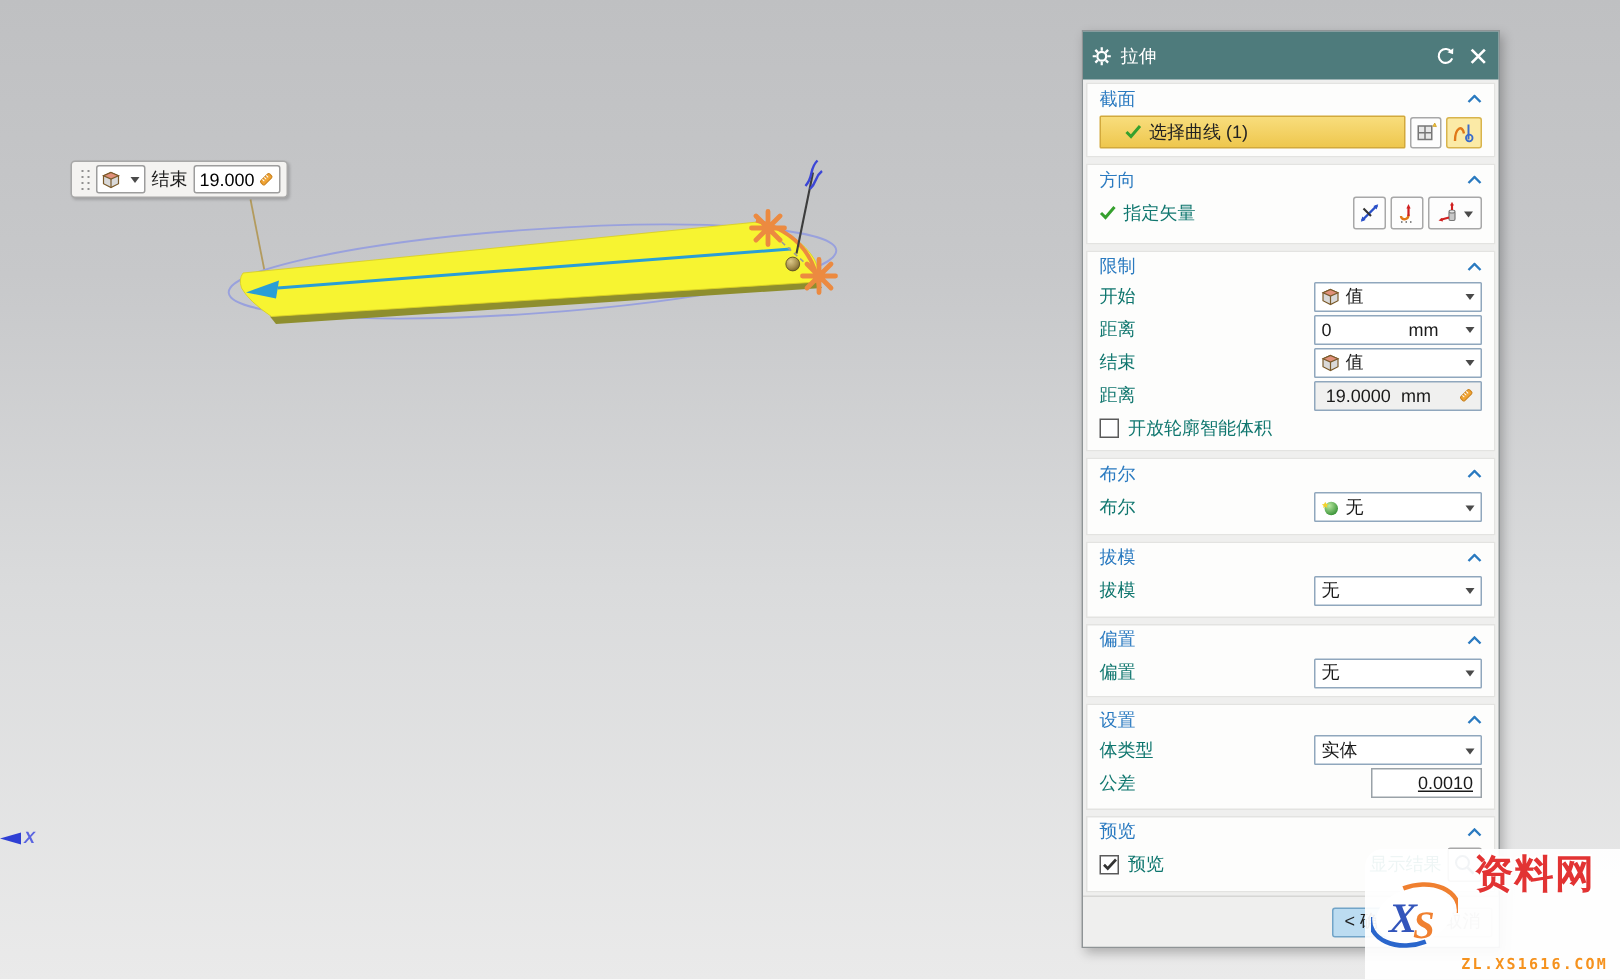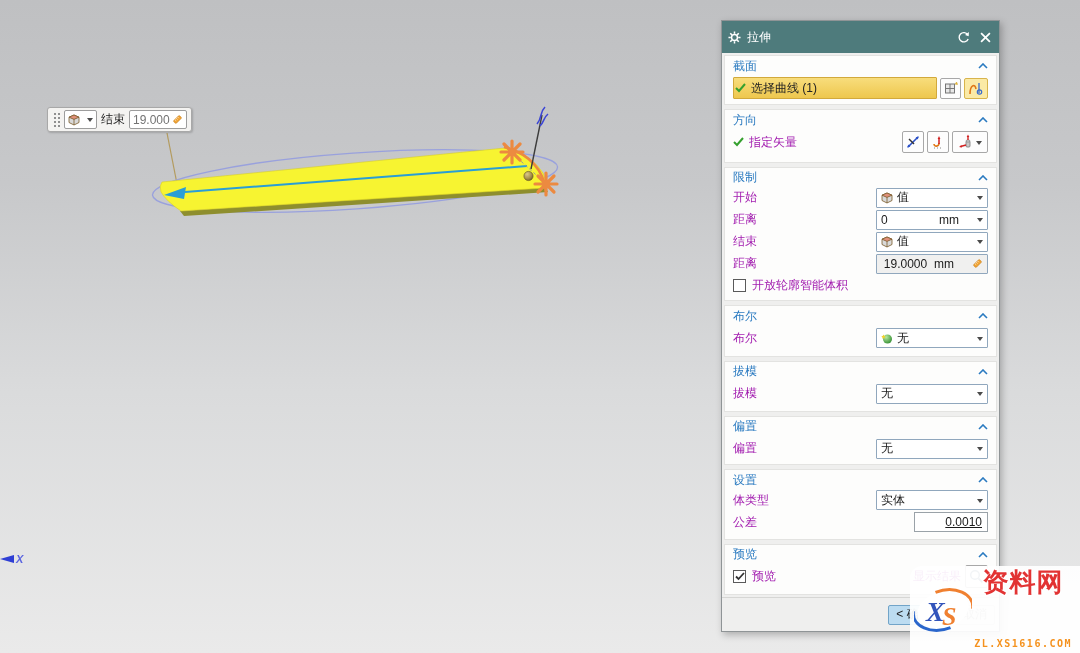--- a/index.html
+++ b/index.html
@@ -26,21 +26,21 @@
     background-image: radial-gradient(#8f8f8f 0.9px, transparent 1px);
     background-size:4px 4px; background-position:1px 1px; }
   .mini-dd {
     width:33px; height:19px; background:#fff; border:1px solid #9d9d9d; border-radius:2px;
     display:flex; align-items:center; justify-content:space-between; padding:0 3px;
   }
   .mini-label { font-size:12px; color:#1c1c1c; white-space:nowrap; }
   .mini-input {
     width:58px; height:19px; background:#fff; border:1px solid #9d9d9d; border-radius:2px;
     display:flex; align-items:center; justify-content:space-between; padding:0 3px;
-    font-size:12px; color:#737373;
+    font-size:12px; color:#000000;
   }
   .caret { width:0; height:0; border:3.5px solid transparent; border-top:4px solid #4a4a4a; margin-top:4px; }
 
   
   .dialog {
     position:absolute; left:721px; top:20px; width:279px; height:612px; z-index:10;
     background:#efefee; border:1px solid #8f9496;
     box-shadow:2px 3px 7px rgba(0,0,0,.25);
     display:flex; flex-direction:column;
   }
@@ -49,25 +49,25 @@
     display:flex; align-items:center; padding:16px 6px; gap:6px;
   }
   .titlebar .t { font-size:12px; flex:1; }
   .tb-btn { width:16px; height:16px; display:flex; align-items:center; justify-content:center; cursor:default; }
   .dlg-body { flex:1; padding:2px; display:flex; flex-direction:column; gap:4px; overflow:hidden; }
   .card { background:#fdfdfc; border:1px solid #e3e3e1; padding:1px 0; overflow:hidden; }
   .card-head { height:18px; display:flex; align-items:center; padding:0 8px; }
   .card-title { font-size:12px; color:#2a7ac0; flex:1; }
   .row { display:flex; align-items:center; height:22px; padding:0 8px; }
   .row.tall { height:26px; }
-  .row label, .lbl { font-size:12px; color:#a21caf;font-family:Liberation Serif, serif; }
+  .row label, .lbl { font-size:12px; color:#0f766e;font-family:Liberation Serif, serif; }
   .spacer { flex:1; }
 
   .sel-row {
-    flex:1; height:22px; display:flex; align-items:center; gap:5px; padding:0 1px;
+    flex:1; height:22px; display:flex; align-items:center; gap:5px; padding:0 16px;
     background:linear-gradient(180deg,#f8dd7c,#eec74e); border:1px solid #d2a93c; border-radius:1px;
   }
   .sel-row span { font-size:12px; color:#222; }
   .sq-btn {
     width:21px; height:21px; margin-left:3px; background:#fdfdfd; border:1px solid #a8a8a8; border-radius:2px;
     display:flex; align-items:center; justify-content:center;
   }
   .sq-btn.hl { background:#fbeaa6; border-color:#d8b44c; width:24px; }
   .vec-btn { width:22px; height:22px; margin-left:3px; background:#fdfdfd; border:1px solid #a8a8a8; border-radius:2px;
     display:flex; align-items:center; justify-content:center; }

